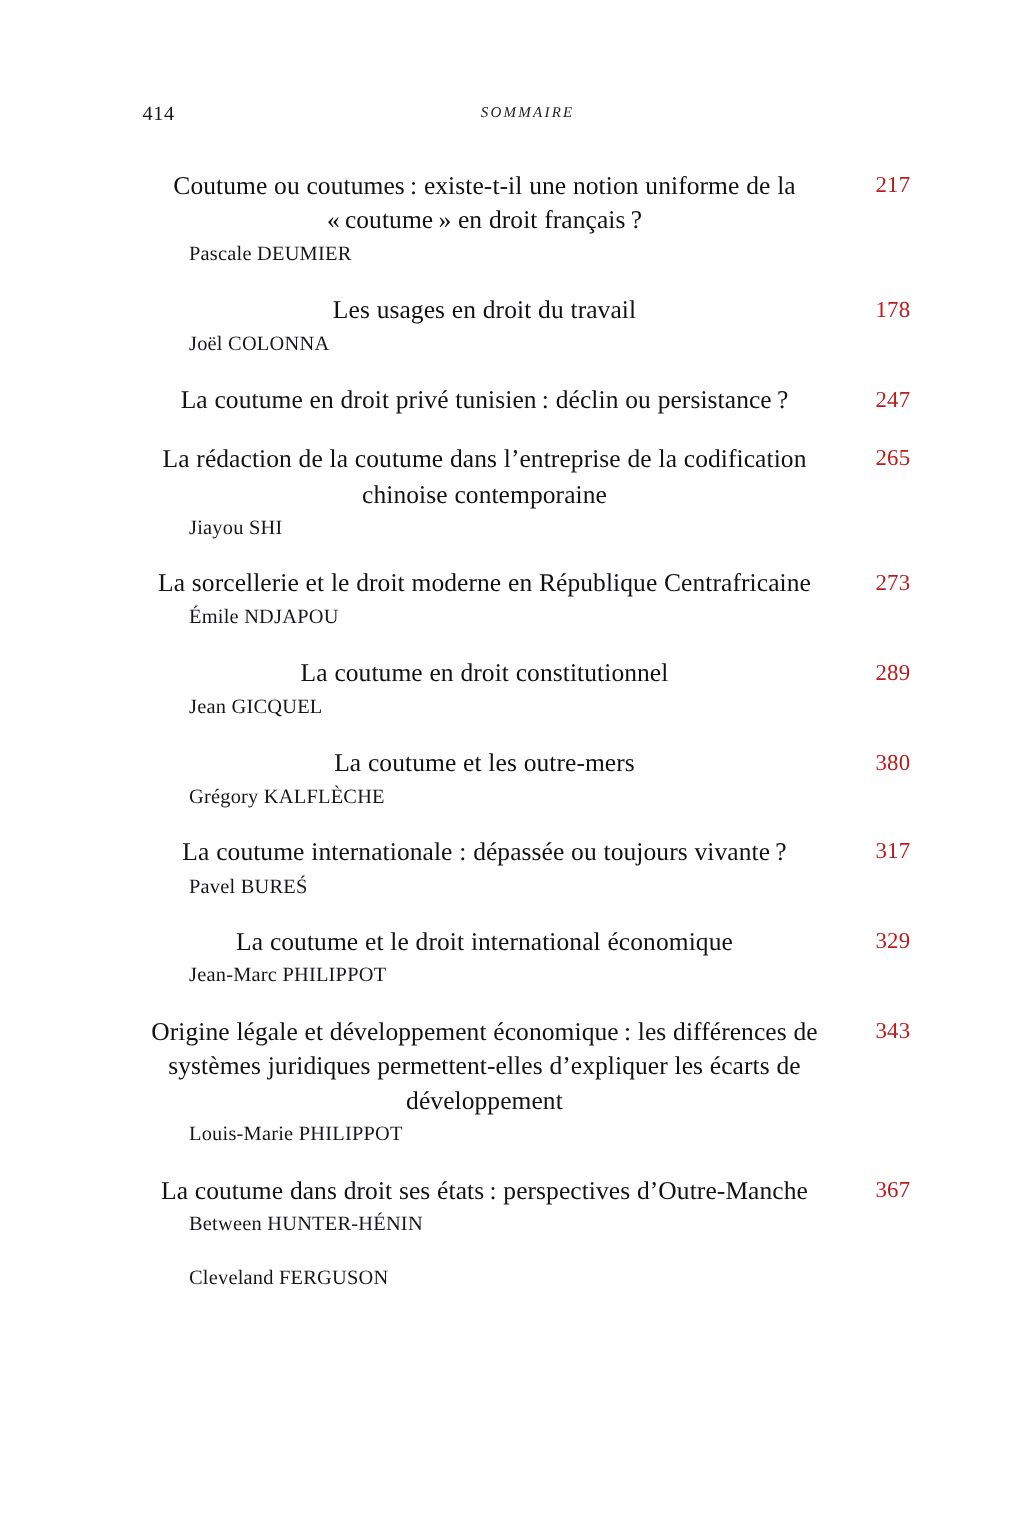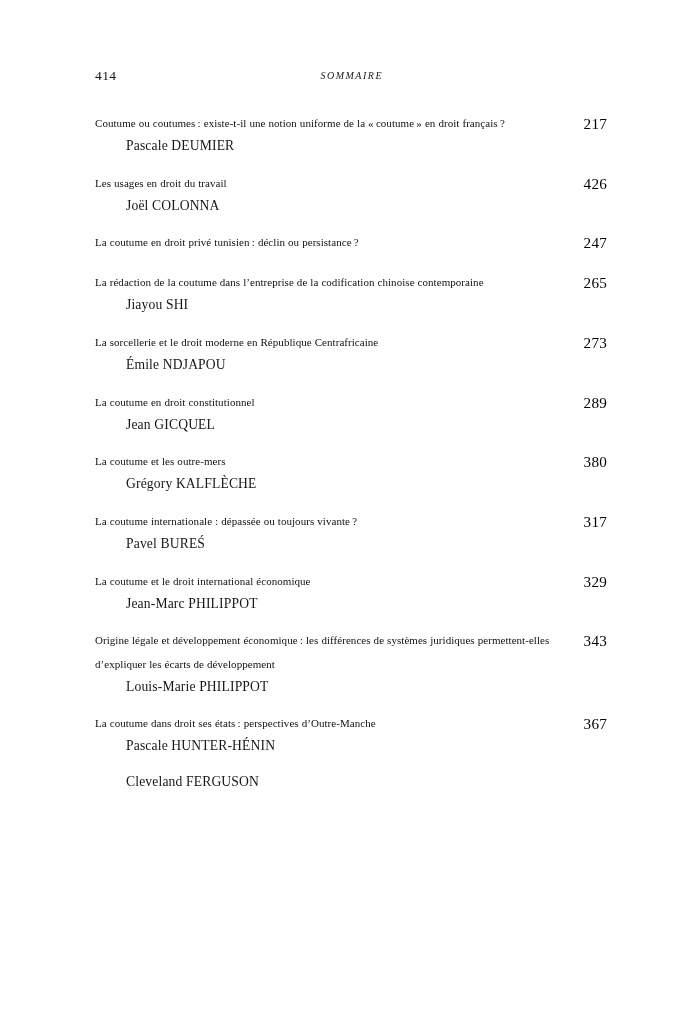--- a/index.html
+++ b/index.html
@@ -66,40 +66,40 @@
     margin-bottom: 16.5px;
   }
   .entry:last-child { margin-bottom: 0; }
 
   .entry-row {
     position: relative;
     padding-right: 56px;
   }
 
   .title {
-    font-size: 11px;
+    font-size: 17px;
     line-height: 23.2px;
     color: #111114;
     letter-spacing: 0.05px;
-    text-align: left;
+    text-align: center;
     word-spacing: 0.2px;
   }
   .title .it {
     font-style: italic;
   }
 
   .page-no {
     position: absolute;
     right: 0;
     top: 0;
     width: 46px;
     text-align: right;
     font-size: 15.2px;
     line-height: 23.2px;
-    color: #000000;
+    color: #b91c1c;
     letter-spacing: 0.2px;
   }
   .page-no.italic {
     font-style: italic;
   }
 
   .author {
     margin-top: 1px;
     margin-left: 31px;
     font-size: 13.6px;
@@ -122,21 +122,21 @@
       <div class="entry">
         <div class="entry-row">
           <div class="title">Coutume ou coutumes : existe-t-il une notion uniforme de la « coutume » en droit français ?</div>
           <div class="page-no">217</div>
         </div>
         <div class="author">Pascale DEUMIER</div>
       </div>
       <div class="entry">
         <div class="entry-row">
           <div class="title">Les usages en droit du travail</div>
-          <div class="page-no">426</div>
+          <div class="page-no">178</div>
         </div>
         <div class="author">Joël COLONNA</div>
       </div>
       <div class="entry">
         <div class="entry-row">
           <div class="title">La coutume en droit privé tunisien : déclin ou persistance ?</div>
           <div class="page-no">247</div>
         </div>
       </div>
       <div class="entry">
@@ -186,20 +186,20 @@
           <div class="title">Origine légale et développement économique : les différences de systèmes juridiques permettent-elles d’expliquer les écarts de développement</div>
           <div class="page-no">343</div>
         </div>
         <div class="author">Louis-Marie PHILIPPOT</div>
       </div>
       <div class="entry">
         <div class="entry-row">
           <div class="title">La coutume dans droit ses états : perspectives d’Outre-Manche</div>
           <div class="page-no">367</div>
         </div>
-        <div class="author">Pascale HUNTER-HÉNIN</div>
+        <div class="author">Between HUNTER-HÉNIN</div>
       </div>
       <div class="entry">
         <div class="author">Cleveland FERGUSON</div>
       </div>
     </div>
 
 </div>
 
 </body></html>

